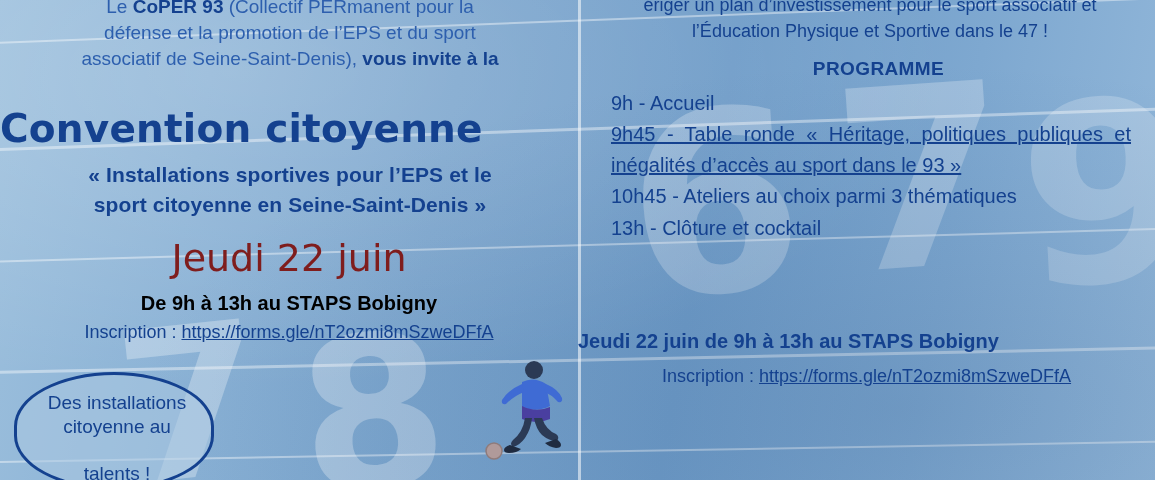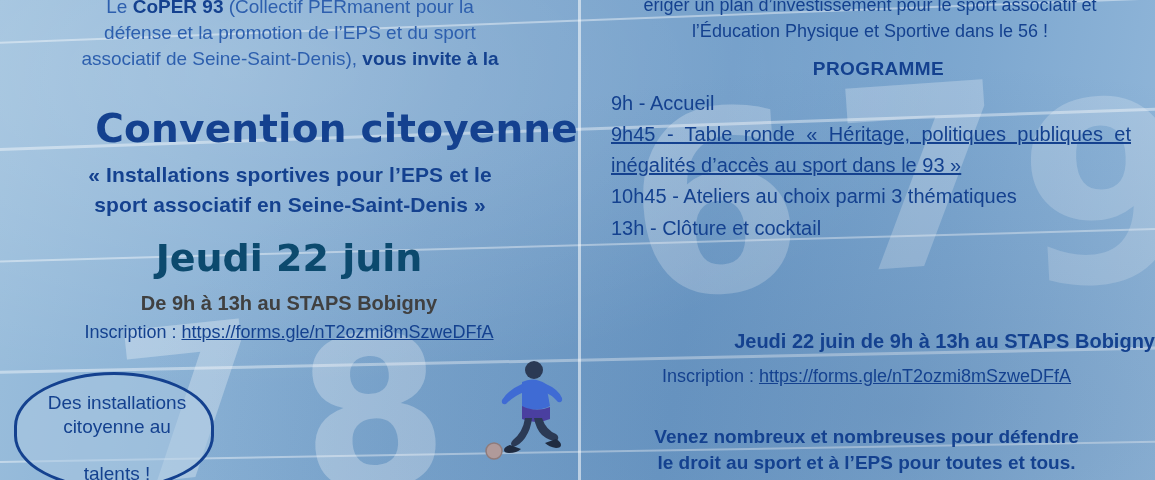--- a/index.html
+++ b/index.html
@@ -90,21 +90,21 @@
     color: #14418f;
   }
   .intro b { font-weight: bold; }
   .intro .soft { color: #2d5fae; }
 
   .title-main {
     position: absolute;
     left: 0;
     top: 106px;
     width: 578px;
-    text-align: right;
+    text-align: left;
     font-family: "DejaVu Sans", sans-serif;
     font-size: 39px;
     font-weight: bold;
     color: #14418f;
     letter-spacing: 0.2px;
   }
   .title-sub {
     position: absolute;
     left: 24px;
     top: 160px;
@@ -117,32 +117,32 @@
     letter-spacing: 0.1px;
   }
   .date-big {
     position: absolute;
     left: 0;
     top: 236px;
     width: 578px;
     text-align: center;
     font-family: "DejaVu Sans", sans-serif;
     font-size: 38px;
-    font-weight: bold;
-    color: #0c4a6e;
+    font-weight: normal;
+    color: #7f1d1d;
   }
   .date-sub {
     position: absolute;
     left: 0;
     top: 292px;
     width: 578px;
     text-align: center;
     font-size: 20px;
     font-weight: bold;
-    color: #404040;
+    color: #000000;
   }
   .inscription {
     position: absolute;
     left: 0;
     top: 322px;
     width: 578px;
     text-align: center;
     font-size: 18px;
     color: #14418f;
   }
@@ -208,21 +208,21 @@
     color: #14418f;
   }
   .programme-list .item { margin: 0 0 1px 0; }
   .programme-list .item.just { text-align: justify; text-decoration: underline; }
 
   .right-date {
     position: absolute;
     left: 0;
     top: 330px;
     width: 577px;
-    text-align: right;
+    text-align: left;
     font-size: 20px;
     font-weight: bold;
     color: #14418f;
   }
   .right-inscription {
     position: absolute;
     left: 0;
     top: 366px;
     width: 577px;
     text-align: center;
@@ -266,21 +266,21 @@
     <div class="intro">
       <span class="soft">Le </span><b>CoPER 93</b><span class="soft"> (Collectif PERmanent pour la</span><br>
       <span class="soft">défense et la promotion de l’EPS et du sport</span><br>
       <span class="soft">associatif de Seine-Saint-Denis), </span><b>vous invite à la</b>
     </div>
 
     <div class="title-main">Convention citoyenne</div>
 
     <div class="title-sub">
       <span>« Installations sportives pour l’EPS et le</span><br>
-      <span>sport associatif en Seine-Saint-Denis »</span>
+      <span>sport citoyenne en Seine-Saint-Denis »</span>
     </div>
 
     <div class="date-big">Jeudi 22 juin</div>
     <div class="date-sub">De 9h à 13h au STAPS Bobigny</div>
 
     <div class="inscription">
       <span>Inscription : </span><a href="#">https://forms.gle/nT2ozmi8mSzweDFfA</a>
     </div>
 
     <div class="bubble">
@@ -313,37 +313,33 @@
       <circle cx="24" cy="95" r="8" fill="#b09a9a" stroke="#8f7b7b" stroke-width="1.5"></circle>
     </svg>
   </div>
 
   <div class="divider"></div>
 
   <div class="panel-right">
 
     <div class="right-top">
       <span>ériger un plan d’investissement pour le sport associatif et</span><br>
-      <span>l’Éducation Physique et Sportive dans le 56 !</span>
+      <span>l’Éducation Physique et Sportive dans le 47 !</span>
     </div>
 
     <div class="programme-title">PROGRAMME</div>
 
     <div class="programme-list">
       <div class="item">9h - Accueil</div>
       <div class="item just">9h45 - Table ronde « Héritage, politiques publiques et inégalités d’accès au sport dans le 93 »</div>
       <div class="item">10h45 - Ateliers au choix parmi 3 thématiques</div>
       <div class="item">13h - Clôture et cocktail</div>
     </div>
 
     <div class="right-date">Jeudi 22 juin de 9h à 13h au STAPS Bobigny</div>
 
     <div class="right-inscription">
       <span>Inscription : </span><a href="#">https://forms.gle/nT2ozmi8mSzweDFfA</a>
     </div>
 
-    <div class="right-cta">
-      <span>Venez nombreux et nombreuses pour défendre</span><br>
-      <span>le droit au sport et à l’EPS pour toutes et tous.</span>
-    </div>
   </div>
 
 </div>
 
 </body></html>

